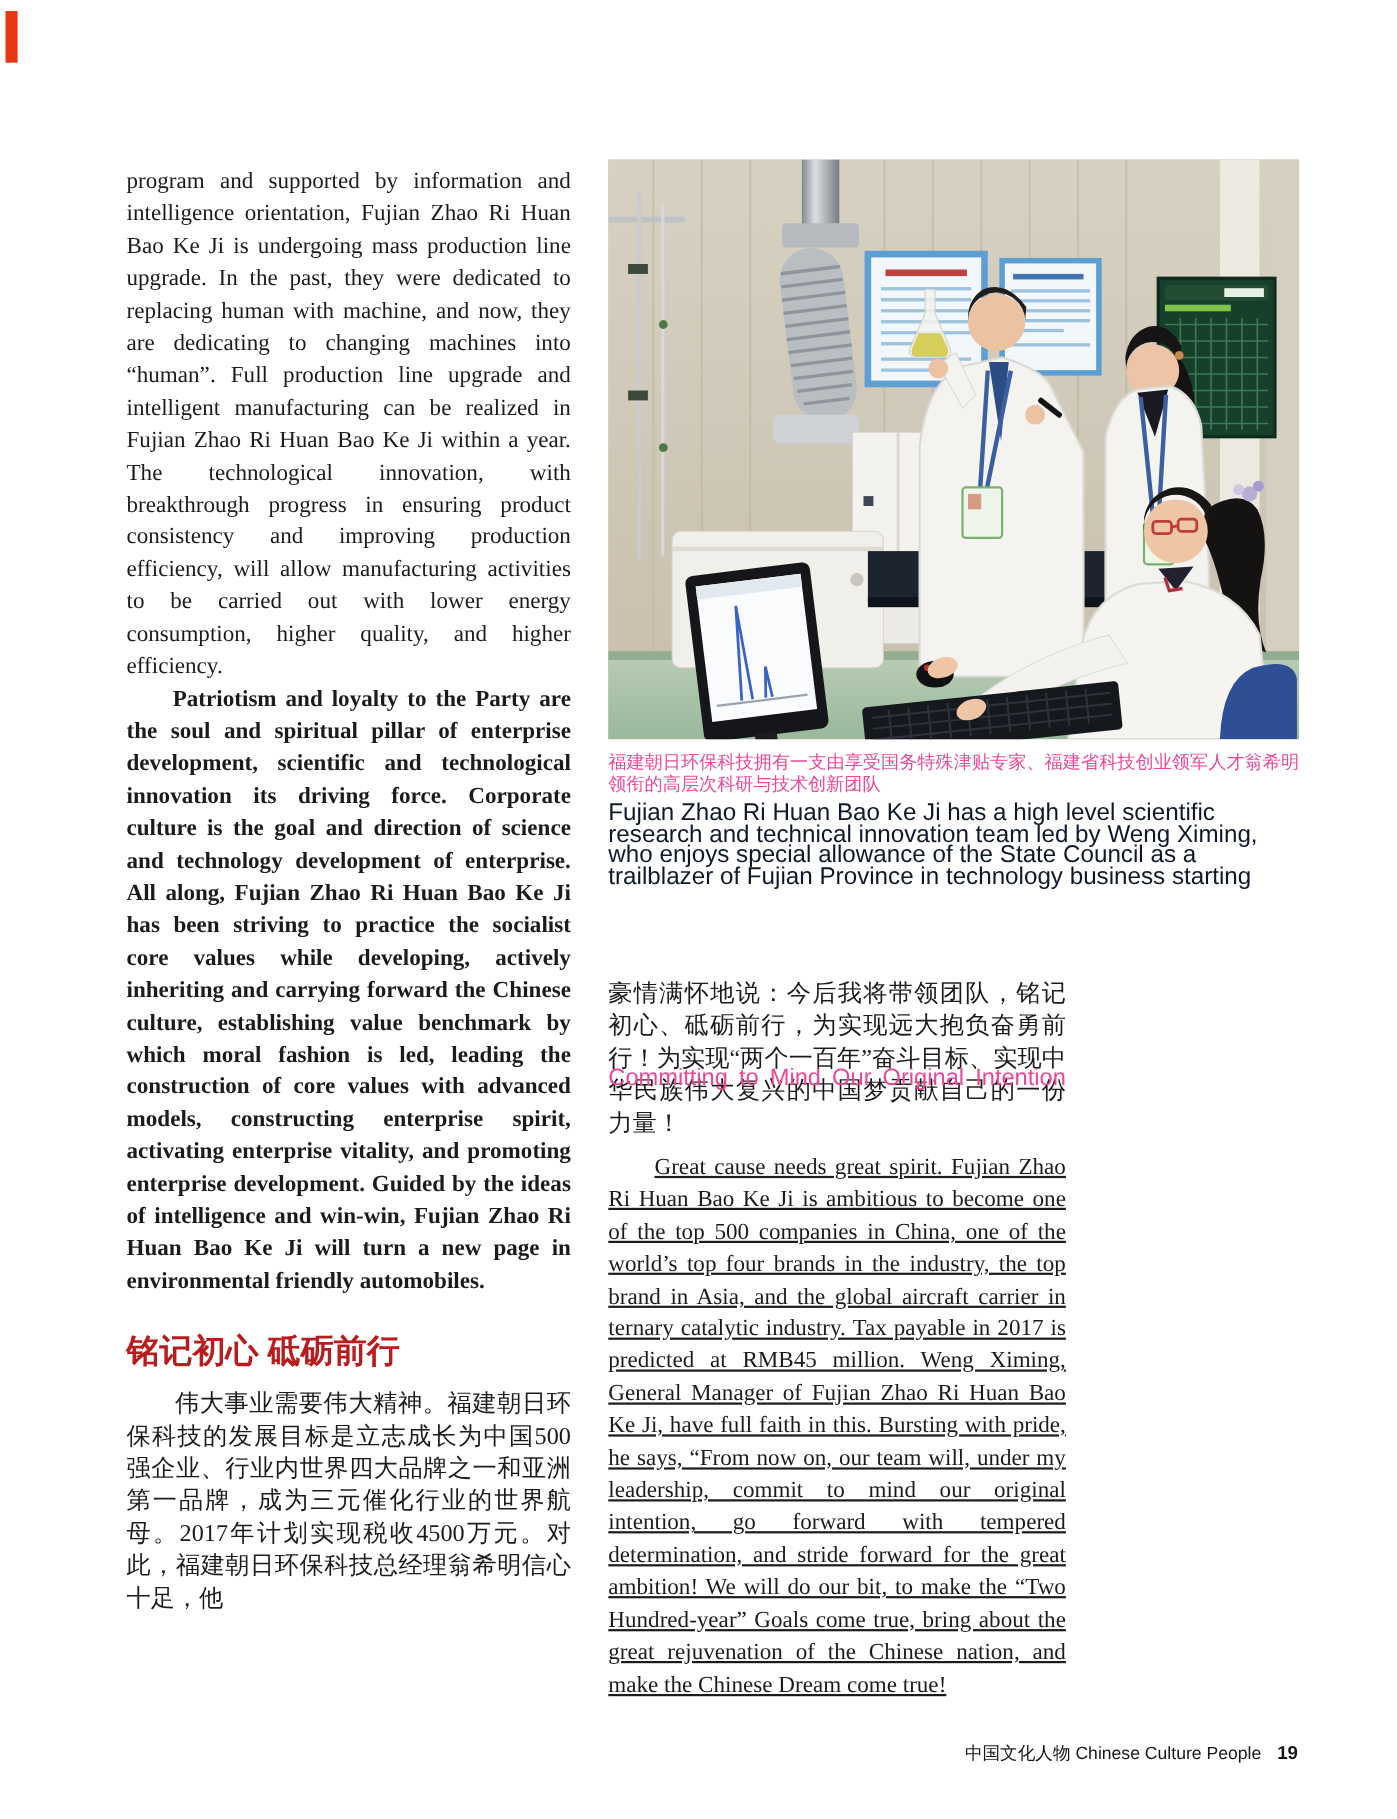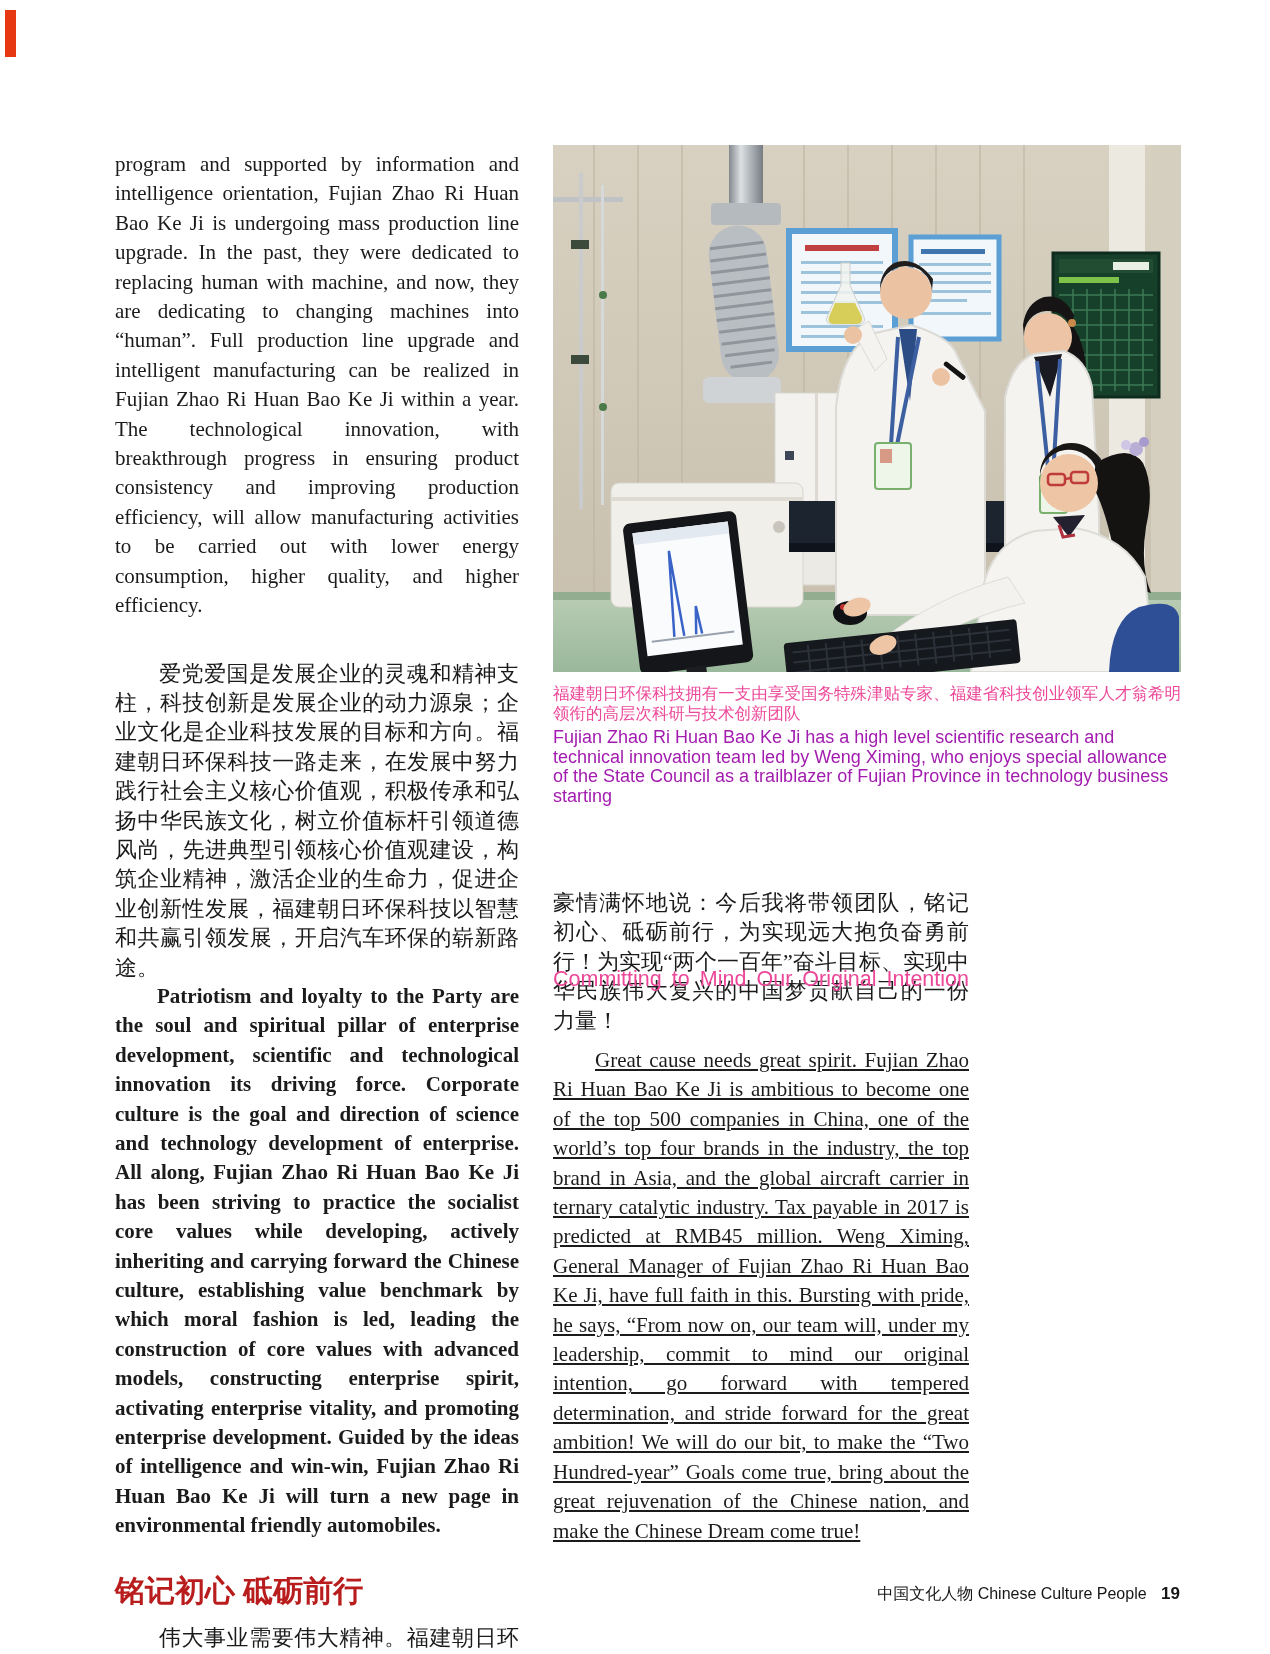--- a/index.html
+++ b/index.html
@@ -20,21 +20,21 @@
     margin-top:30px;font-family:"Liberation Sans",sans-serif;font-weight:700;
     font-size:30px;line-height:40px;color:#b91c1c;
   }
   .gap-after-head{margin-top:12px;}
   
   .photo-wrap{left:553px;top:145px;width:628px;height:527px;background:#cfc6b4;}
   .photo-wrap svg{display:block;}
   
   .caption{left:553px;top:684px;width:628px;font-family:"Liberation Sans",sans-serif;}
   .caption-cn{font-size:16.5px;line-height:19.5px;color:#ec4899;text-align:justify;margin:0;}
-  .caption-en{font-size:18px;line-height:19.5px;color:#a21caf;margin:5px 0 0 0;}
+  .caption-en{font-size:22px;line-height:19.5px;color:#0f172a;margin:5px 0 0 0;}
   
   .r-para1{left:553px;top:888px;width:416px;}
   .r-heading{
     left:553px;top:964px;width:416px;font-family:"Liberation Sans",sans-serif;
     font-size:21.5px;line-height:30px;font-weight:500;color:#ec4899;
   }
   .r-heading .l1{text-align:justify;text-align-last:justify;}
   .r-para2{left:553px;top:1046px;width:416px;text-decoration:underline;}
   
   .footer{
@@ -43,21 +43,20 @@
   }
   .footer .pageno{font-weight:700;font-size:17px;margin-left:10px;}
 </style>
 </head>
 <body>
 
 <div class="abs red-mark"></div>
 
 <div class="abs col-left">
   <p class="serif-para">program and supported by information and intelligence orientation, Fujian Zhao Ri Huan Bao Ke Ji is undergoing mass production line upgrade. In the past, they were dedicated to replacing human with machine, and now, they are dedicating to changing machines into “human”. Full production line upgrade and intelligent manufacturing can be realized in Fujian Zhao Ri Huan Bao Ke Ji within a year. The technological innovation, with breakthrough progress in ensuring product consistency and improving production efficiency, will allow manufacturing activities to be carried out with lower energy consumption, higher quality, and higher efficiency.</p>
-  <p class="cn-para indent gap-lg">爱党爱国是发展企业的灵魂和精神支柱，科技创新是发展企业的动力源泉；企业文化是企业科技发展的目标和方向。福建朝日环保科技一路走来，在发展中努力践行社会主义核心价值观，积极传承和弘扬中华民族文化，树立价值标杆引领道德风尚，先进典型引领核心价值观建设，构筑企业精神，激活企业的生命力，促进企业创新性发展，福建朝日环保科技以智慧和共赢引领发展，开启汽车环保的崭新路途。</p>
   <p class="serif-para indent gap-sm">Patriotism and loyalty to the Party are the soul and spiritual pillar of enterprise development, scientific and technological innovation its driving force. Corporate culture is the goal and direction of science and technology development of enterprise. All along, Fujian Zhao Ri Huan Bao Ke Ji has been striving to practice the socialist core values while developing, actively inheriting and carrying forward the Chinese culture, establishing value benchmark by which moral fashion is led, leading the construction of core values with advanced models, constructing enterprise spirit, activating enterprise vitality, and promoting enterprise development. Guided by the ideas of intelligence and win-win, Fujian Zhao Ri Huan Bao Ke Ji will turn a new page in environmental friendly automobiles.</p>
   <div class="cn-heading">铭记初心 砥砺前行</div>
   <p class="cn-para indent gap-after-head">伟大事业需要伟大精神。福建朝日环保科技的发展目标是立志成长为中国500强企业、行业内世界四大品牌之一和亚洲第一品牌，成为三元催化行业的世界航母。2017年计划实现税收4500万元。对此，福建朝日环保科技总经理翁希明信心十足，他</p>
 </div>
 
 <div class="abs photo-wrap">
   <svg width="628" height="527" viewBox="0 0 628 527">
     <defs>
       <linearGradient id="wallg" x1="0" y1="0" x2="0" y2="1">
         <stop offset="0" stop-color="#d8d1c1"></stop>

